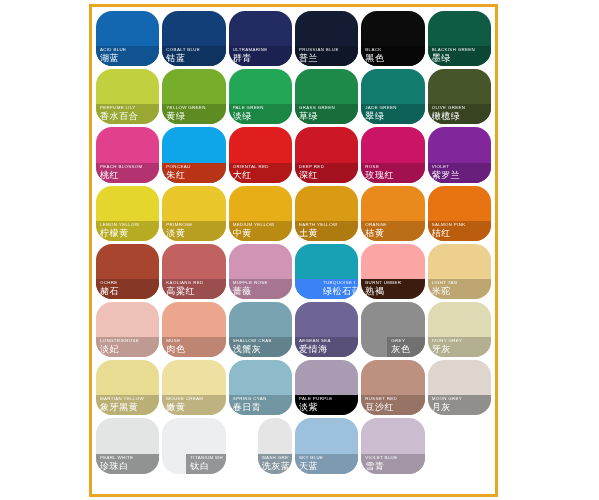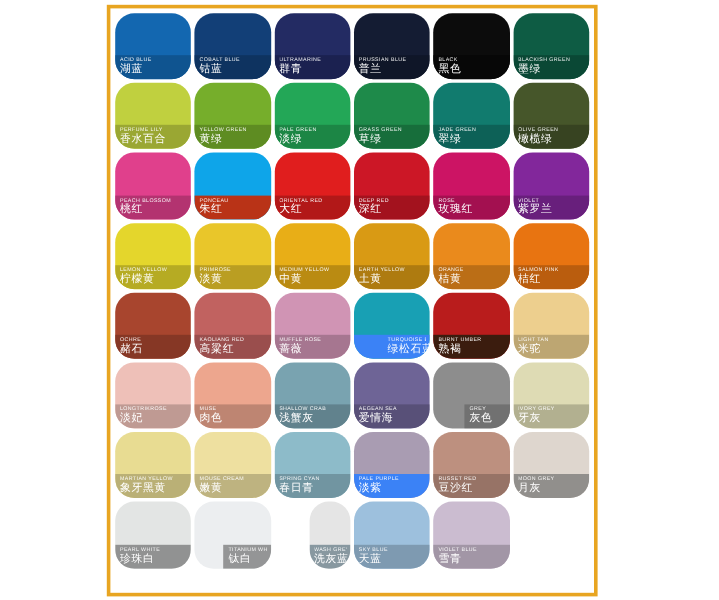--- a/index.html
+++ b/index.html
@@ -229,21 +229,21 @@
           <span class="swatch-en">MUFFLE ROSE</span>
           <span class="swatch-cn">蔷薇</span>
         </div>
       </div>
       <div class="swatch" style="background: rgb(24, 160, 180);">
         <div class="swatch-band" style="background: #3b82f6; padding-left: 28px;">
           <span class="swatch-en">TURQUOISE BLUE</span>
           <span class="swatch-cn">绿松石蓝</span>
         </div>
       </div>
-      <div class="swatch" style="background: #b91c1c;">
+      <div class="swatch" style="background: #fca5a5;">
         <div class="swatch-band" style="background: rgb(59, 28, 14);">
           <span class="swatch-en">BURNT UMBER</span>
           <span class="swatch-cn">熟褐</span>
         </div>
       </div>
       <div class="swatch" style="background: rgb(237, 207, 142);">
         <div class="swatch-band" style="background: rgb(189, 166, 114);">
           <span class="swatch-en">LIGHT TAN</span>
           <span class="swatch-cn">米驼</span>
         </div>
@@ -296,21 +296,21 @@
           <span class="swatch-cn">嫩黄</span>
         </div>
       </div>
       <div class="swatch" style="background: rgb(141, 187, 201);">
         <div class="swatch-band" style="background: rgb(113, 149, 161);">
           <span class="swatch-en">SPRING CYAN</span>
           <span class="swatch-cn">春日青</span>
         </div>
       </div>
       <div class="swatch" style="background: rgb(169, 156, 178);">
-        <div class="swatch-band" style="background: #3b82f6;">
+        <div class="swatch-band" style="background: #000000;">
           <span class="swatch-en">PALE PURPLE</span>
           <span class="swatch-cn">淡紫</span>
         </div>
       </div>
       <div class="swatch" style="background: rgb(189, 144, 127);">
         <div class="swatch-band" style="background: rgb(151, 115, 102);">
           <span class="swatch-en">RUSSET RED</span>
           <span class="swatch-cn">豆沙红</span>
         </div>
       </div>

